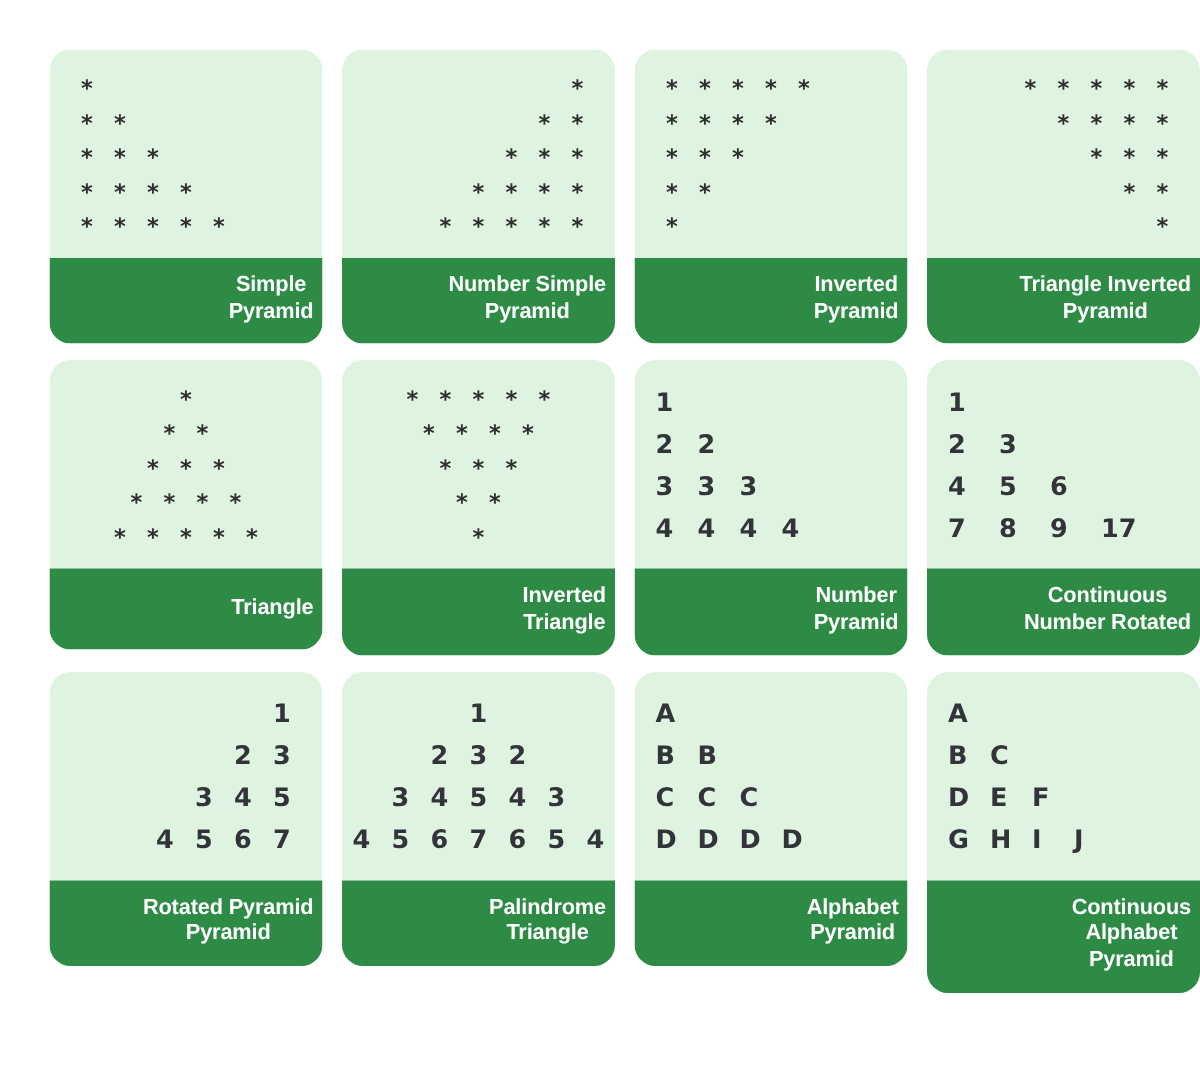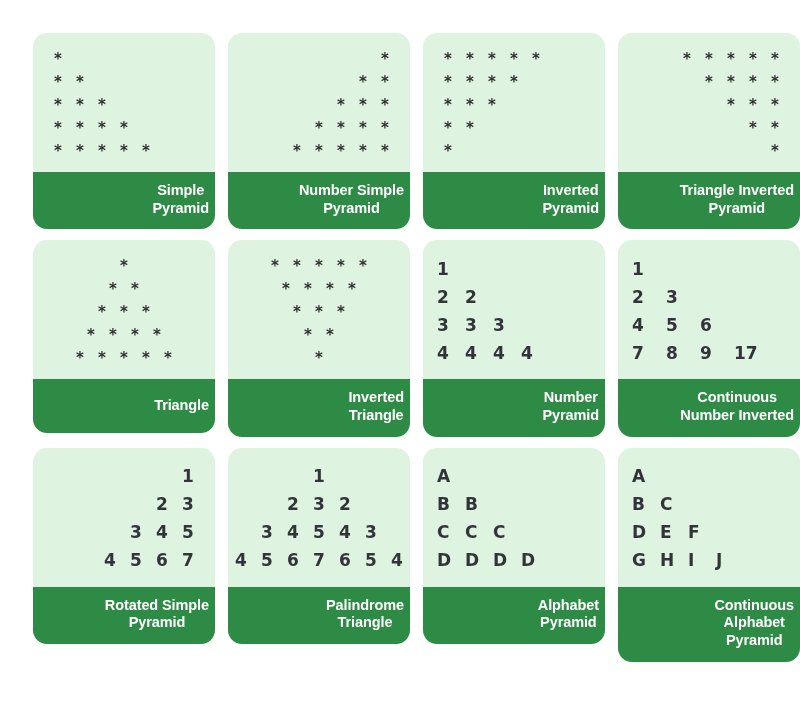--- a/index.html
+++ b/index.html
@@ -248,36 +248,36 @@
         <div class="pattern glyphs align-left wide">
           <div class="prow"><span class="cell">1</span></div>
           <div class="prow"><span class="cell">2</span><span class="cell">3</span></div>
           <div class="prow"><span class="cell">4</span><span class="cell">5</span><span class="cell">6</span></div>
           <div class="prow"><span class="cell">7</span><span class="cell">8</span><span class="cell">9</span><span class="cell">17</span></div>
         </div>
       </div>
       <div class="card-footer">
         <div>
           <span>Continuous</span>
-          <span>Number Inverted</span>
+          <span>Number Rotated</span>
         </div>
       </div>
     </div>
     <div class="card">
       <div class="card-body">
         <div class="pattern glyphs align-right">
           <div class="prow"><span class="cell">1</span></div>
           <div class="prow"><span class="cell">2</span><span class="cell">3</span></div>
           <div class="prow"><span class="cell">3</span><span class="cell">4</span><span class="cell">5</span></div>
           <div class="prow"><span class="cell">4</span><span class="cell">5</span><span class="cell">6</span><span class="cell">7</span></div>
         </div>
       </div>
       <div class="card-footer">
         <div>
-          <span>Rotated Simple</span>
+          <span>Rotated Pyramid</span>
           <span>Pyramid</span>
         </div>
       </div>
     </div>
     <div class="card">
       <div class="card-body">
         <div class="pattern glyphs align-center">
           <div class="prow"><span class="cell">1</span></div>
           <div class="prow"><span class="cell">2</span><span class="cell">3</span><span class="cell">2</span></div>
           <div class="prow"><span class="cell">3</span><span class="cell">4</span><span class="cell">5</span><span class="cell">4</span><span class="cell">3</span></div>

